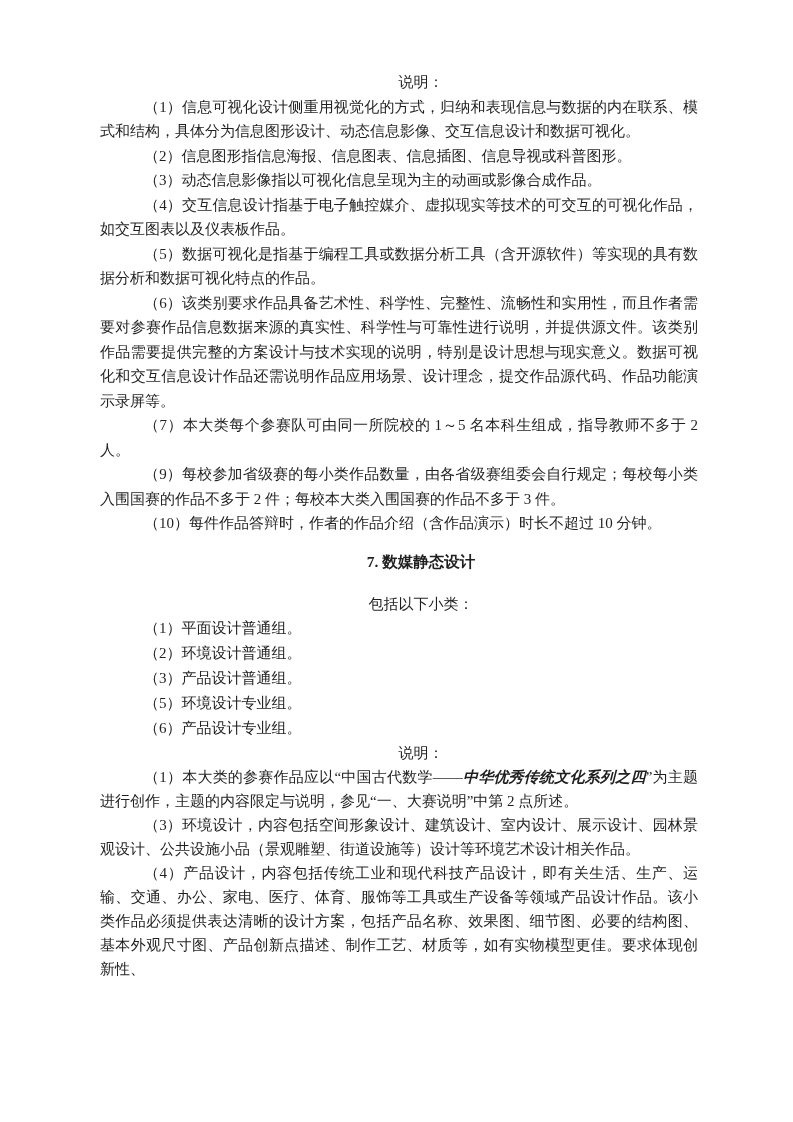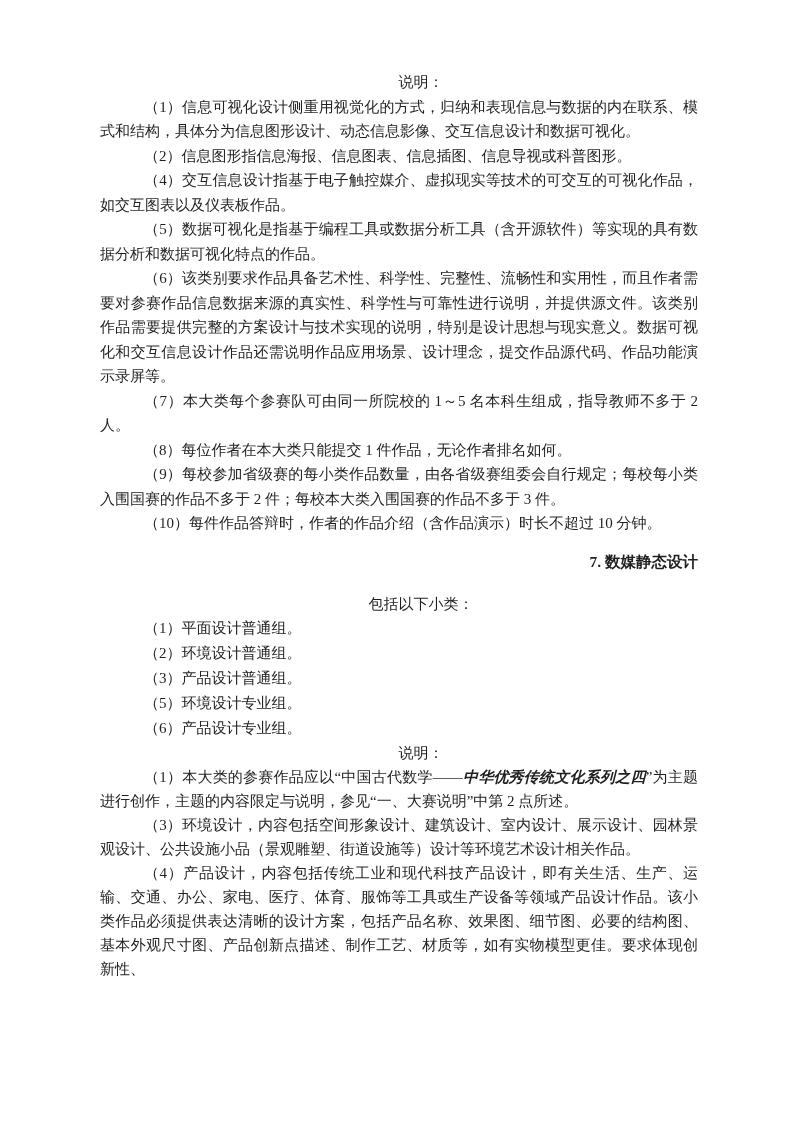--- a/index.html
+++ b/index.html
@@ -26,21 +26,21 @@
   .text-block p { margin: 0; padding: 0; }
   .sec-a { line-height: 24.5px; }
   .sec-b { line-height: 24px; }
   .indent { text-indent: 44px; }
   .heading {
     font-weight: bold;
     font-size: 15.5px;
     line-height: 24px;
     margin: 14px 0 18px 0 !important;
     text-indent: 44px;
-    text-align: right;
+    text-align: center;
   }
   .list-item {
     line-height: 25px;
     text-indent: 44px;
     text-align: left;
   }
   .single-line { text-align: center; }
   .emphasis {
     font-weight: bold;
     font-style: italic;
@@ -48,25 +48,25 @@
 </style>
 </head>
 <body>
 
 <div class="page">
   <div class="text-block">
 
     <p class="sec-a indent single-line">说明：</p>
     <p class="sec-a indent">（1）信息可视化设计侧重用视觉化的方式，归纳和表现信息与数据的内在联系、模式和结构，具体分为信息图形设计、动态信息影像、交互信息设计和数据可视化。</p>
     <p class="sec-a indent">（2）信息图形指信息海报、信息图表、信息插图、信息导视或科普图形。</p>
+    <p class="sec-a indent">（3）动态信息影像指以可视化信息呈现为主的动画或影像合成作品。</p>
     <p class="sec-a indent">（4）交互信息设计指基于电子触控媒介、虚拟现实等技术的可交互的可视化作品，如交互图表以及仪表板作品。</p>
     <p class="sec-a indent">（5）数据可视化是指基于编程工具或数据分析工具（含开源软件）等实现的具有数据分析和数据可视化特点的作品。</p>
     <p class="sec-a indent">（6）该类别要求作品具备艺术性、科学性、完整性、流畅性和实用性，而且作者需要对参赛作品信息数据来源的真实性、科学性与可靠性进行说明，并提供源文件。该类别作品需要提供完整的方案设计与技术实现的说明，特别是设计思想与现实意义。数据可视化和交互信息设计作品还需说明作品应用场景、设计理念，提交作品源代码、作品功能演示录屏等。</p>
     <p class="sec-a indent">（7）本大类每个参赛队可由同一所院校的 1～5 名本科生组成，指导教师不多于 2 人。</p>
-    <p class="sec-a indent">（8）每位作者在本大类只能提交 1 件作品，无论作者排名如何。</p>
     <p class="sec-a indent">（9）每校参加省级赛的每小类作品数量，由各省级赛组委会自行规定；每校每小类入围国赛的作品不多于 2 件；每校本大类入围国赛的作品不多于 3 件。</p>
     <p class="sec-a indent">（10）每件作品答辩时，作者的作品介绍（含作品演示）时长不超过 10 分钟。</p>
 
     <p class="heading">7. 数媒静态设计</p>
     <p class="sec-b indent single-line">包括以下小类：</p>
 
     <p class="list-item">（1）平面设计普通组。</p>
     <p class="list-item">（2）环境设计普通组。</p>
     <p class="list-item">（3）产品设计普通组。</p>
     <p class="list-item">（5）环境设计专业组。</p>

